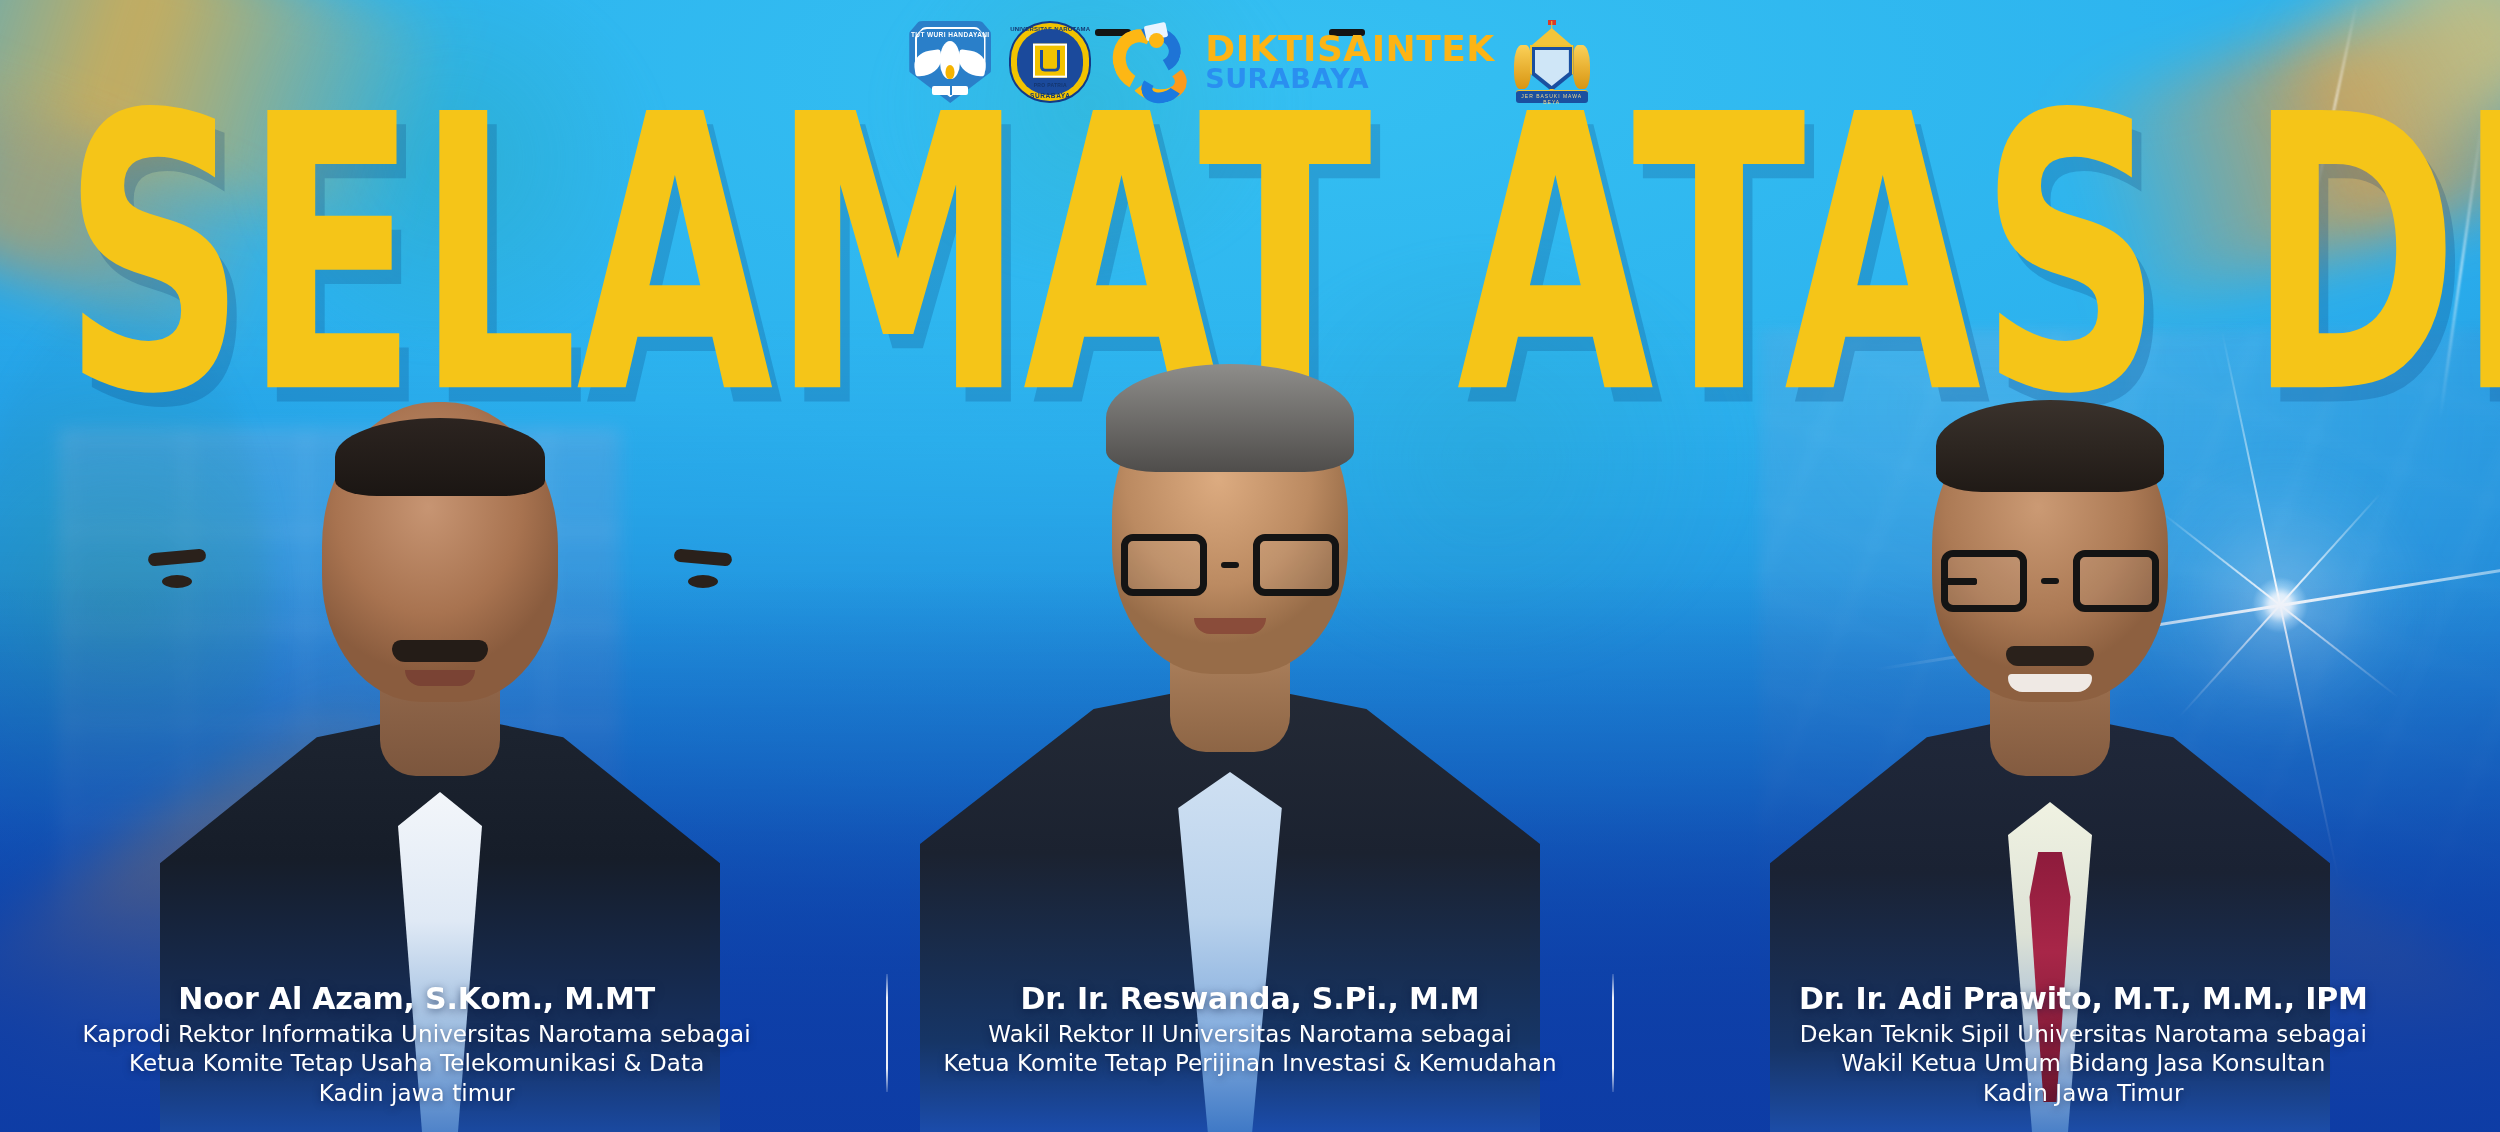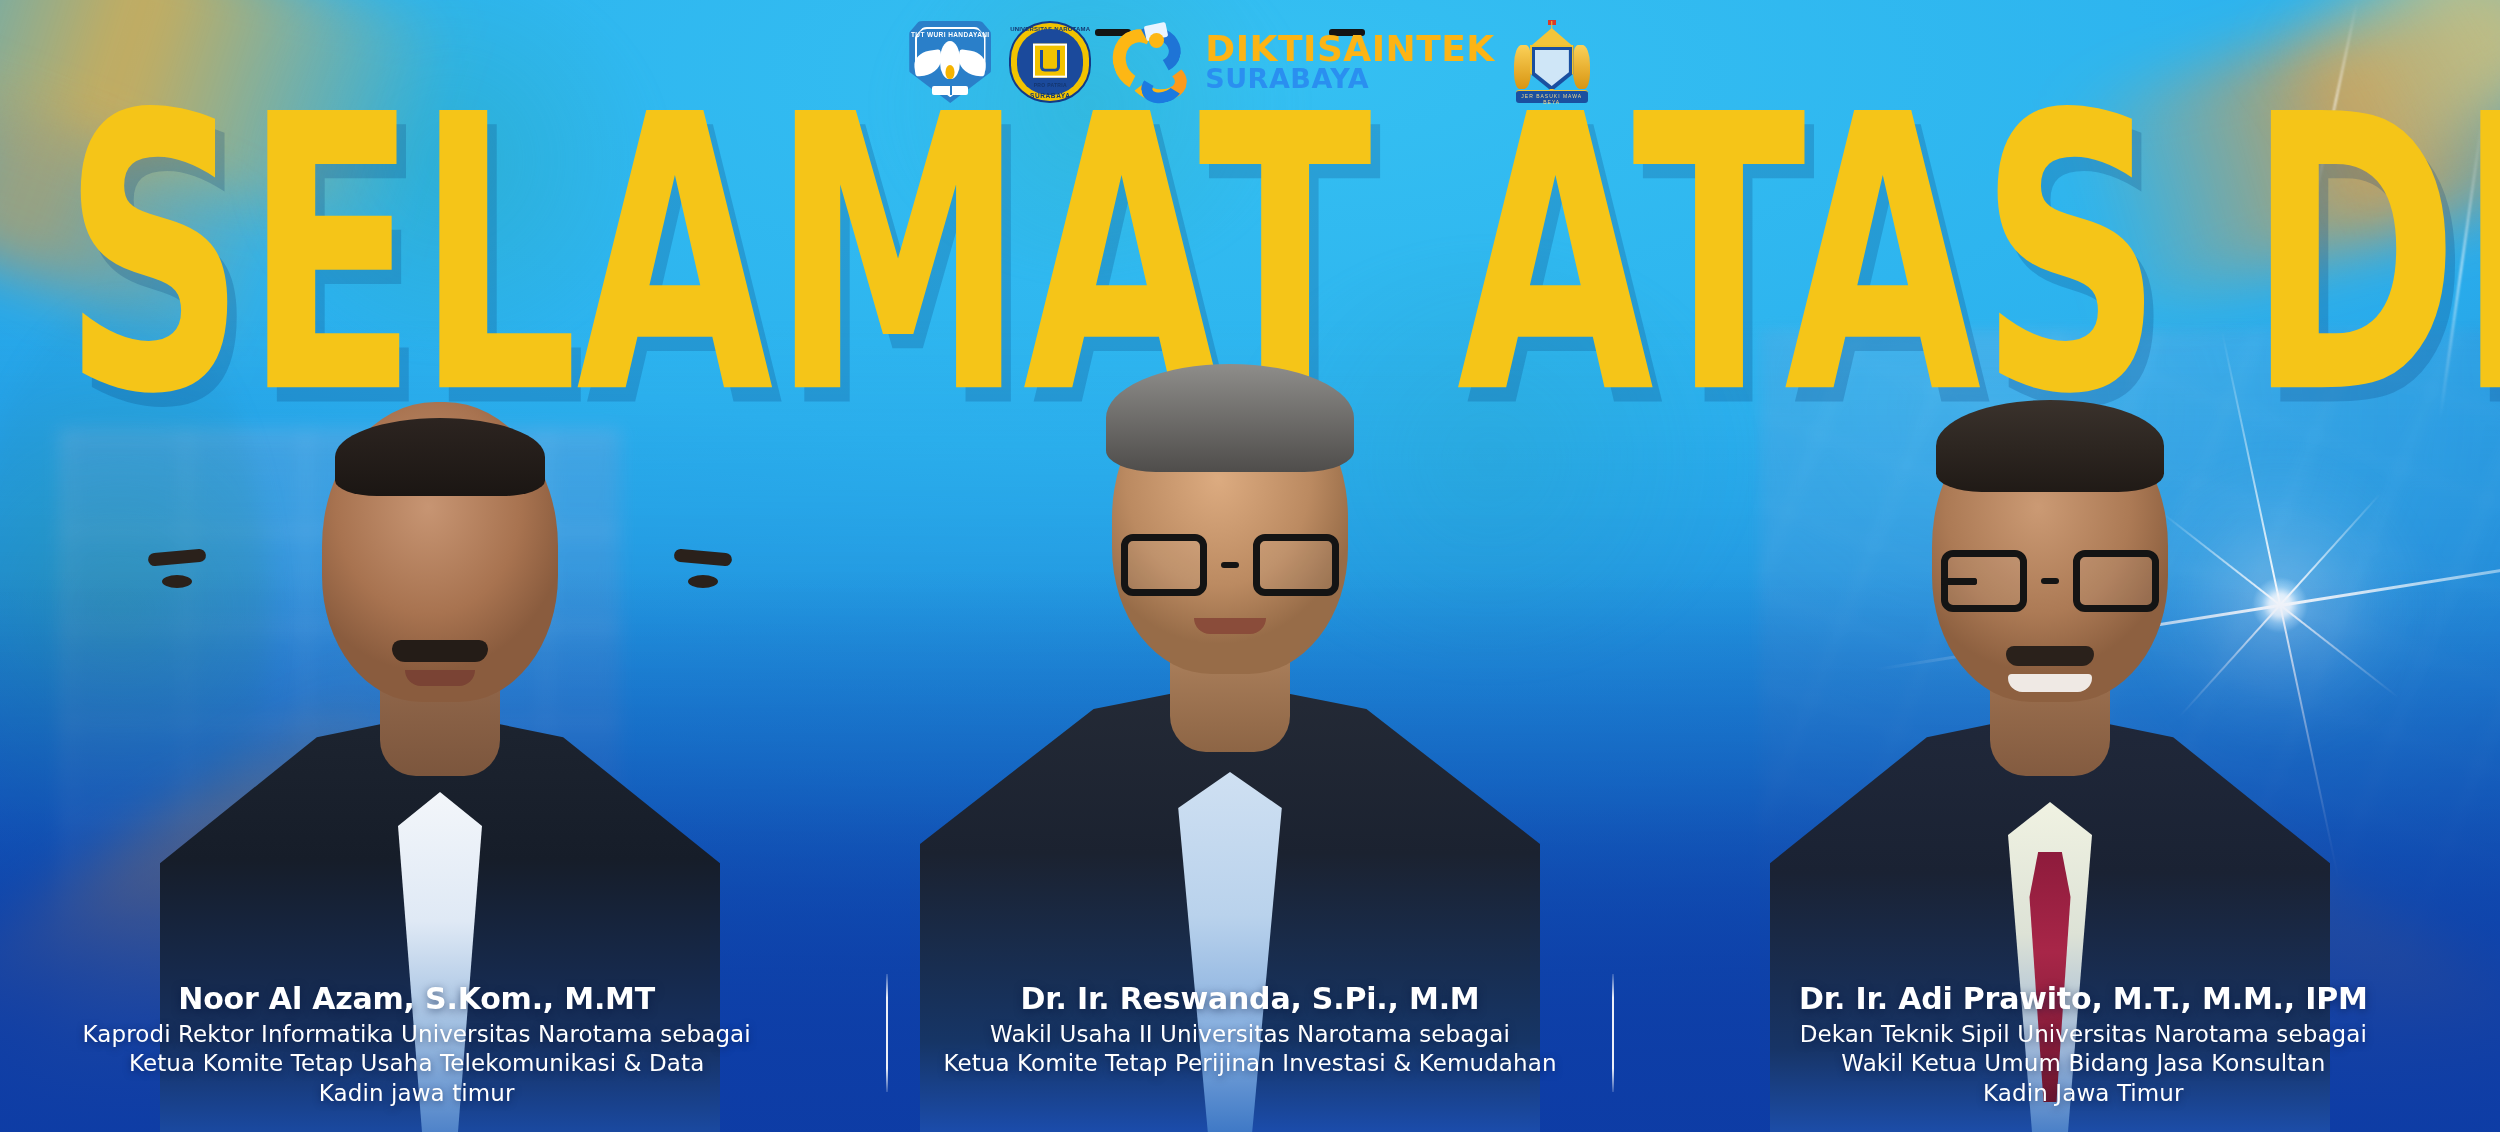--- a/index.html
+++ b/index.html
@@ -441,21 +441,21 @@
 
     <div class="cap">
       <div class="nm">Noor Al Azam, S.Kom., M.MT</div>
       <div class="rl">Kaprodi Rektor Informatika Universitas Narotama sebagai</div>
       <div class="rl">Ketua Komite Tetap Usaha Telekomunikasi &amp; Data</div>
       <div class="rl">Kadin jawa timur</div>
     </div>
 
     <div class="cap">
       <div class="nm">Dr. Ir. Reswanda, S.Pi., M.M</div>
-      <div class="rl">Wakil Usaha II Universitas Narotama sebagai</div>
+      <div class="rl">Wakil Rektor II Universitas Narotama sebagai</div>
       <div class="rl">Ketua Komite Tetap Perijinan Investasi &amp; Kemudahan</div>
     </div>
 
     <div class="cap">
       <div class="nm">Dr. Ir. Adi Prawito, M.T., M.M., IPM</div>
       <div class="rl">Dekan Teknik Sipil Universitas Narotama sebagai</div>
       <div class="rl">Wakil Ketua Umum Bidang Jasa Konsultan</div>
       <div class="rl">Kadin Jawa Timur</div>
     </div>
 

